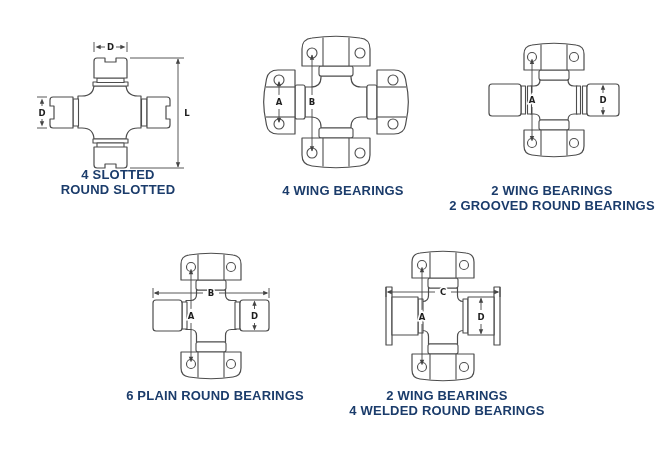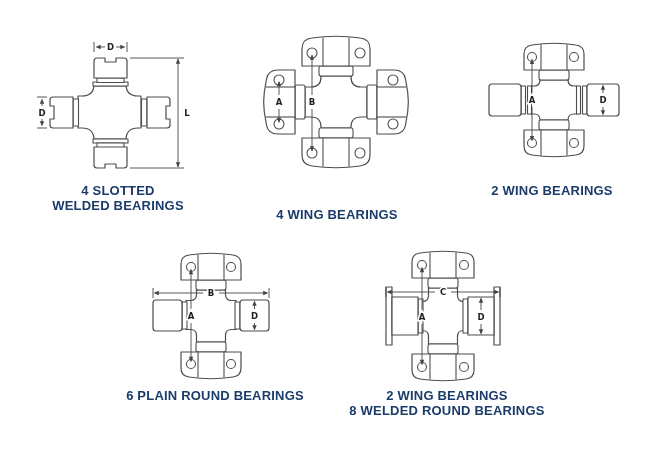--- a/index.html
+++ b/index.html
@@ -57,23 +57,23 @@
       <polygon class="dimhead" points="30,90.5 27.8,85.3 32.2,85.3"></polygon>
     <text class="dim-label" x="30" y="79.5">D</text>
 
     <line class="dim" x1="118" y1="22" x2="172" y2="22"></line>
       <line class="dim" x1="118" y1="132" x2="172" y2="132"></line>
     <line class="dim" x1="166" y1="23" x2="166" y2="131"></line>
     <polygon class="dimhead" points="166,22.6 163.8,27.8 168.2,27.8"></polygon>
     <polygon class="dimhead" points="166,131.4 163.8,126.2 168.2,126.2"></polygon>
     <text class="dim-label" x="175" y="80">L</text>
   </svg>
-  <div class="caption" style="left:18px;top:183px;width:200px;">
+  <div class="caption" style="left:18px;top:167px;width:200px;">
     <div>4 SLOTTED</div>
-    <div>WELDED BEARINGS</div>
+    <div>ROUND SLOTTED</div>
   </div>
 
   <svg class="fig-svg" style="left:233px;top:10px;" width="210" height="164" viewBox="0 0 210 164">
     <path class="outline" d="M 88,66 L 88,67 Q 88,77 78,77 L 72,77 L 72,107 L 78,107 Q 88,107 88,117 L 88,118 L 118,118 L 118,117 Q 118,107 128,107 L 134,107 L 134,77 L 128,77 Q 118,77 118,67 L 118,66 Z"></path>
 
     <rect class="outline2" x="86" y="56" width="34" height="10" rx="2"></rect>
     <rect class="outline2" x="86" y="118" width="34" height="10" rx="2"></rect>
     <rect class="outline2" x="62" y="75" width="10" height="34" rx="2"></rect>
     <rect class="outline2" x="134" y="75" width="10" height="34" rx="2"></rect>
 
@@ -107,21 +107,21 @@
     <polygon class="dimhead" points="46,71 43.8,76.2 48.2,76.2"></polygon>
     <polygon class="dimhead" points="46,113 43.8,107.8 48.2,107.8"></polygon>
     <text class="dim-label" x="46" y="95">A</text>
 
     <line class="dim" x1="79" y1="45" x2="79" y2="85"></line>
       <line class="dim" x1="79" y1="99" x2="79" y2="141"></line>
     <polygon class="dimhead" points="79,44.5 76.8,49.7 81.2,49.7"></polygon>
     <polygon class="dimhead" points="79,141.5 76.8,136.3 81.2,136.3"></polygon>
     <text class="dim-label" x="79" y="95">B</text>
   </svg>
-  <div class="caption" style="left:237px;top:183px;width:200px;margin-top:24px;">
+  <div class="caption" style="left:243px;top:183px;width:200px;">
     <div>4 WING BEARINGS</div>
     <div></div>
   </div>
 
   <svg class="fig-svg" style="left:452px;top:10px;" width="212" height="150" viewBox="0 0 212 150">
     <path class="outline" d="M 88,70 Q 88,76 82,76 L 79,76 L 79,104 L 82,104 Q 88,104 88,110 L 116,110 Q 116,104 122,104 L 125,104 L 125,76 L 122,76 Q 116,76 116,70 Z"></path>
     <rect class="outline2" x="87" y="60" width="30" height="10" rx="2"></rect>
     <rect class="outline2" x="87" y="110" width="30" height="10" rx="2"></rect>
 
     <rect class="outline2" x="69" y="76" width="4.5" height="28"></rect>
@@ -150,20 +150,21 @@
     <text class="dim-label" x="80" y="93">A</text>
 
     <line class="dim" x1="151" y1="76" x2="151" y2="83"></line>
       <line class="dim" x1="151" y1="97" x2="151" y2="104"></line>
     <polygon class="dimhead" points="151,74.6 148.8,79.8 153.2,79.8"></polygon>
     <polygon class="dimhead" points="151,105.4 148.8,100.2 153.2,100.2"></polygon>
     <text class="dim-label" x="151" y="93">D</text>
   </svg>
   <div class="caption" style="left:446px;top:183px;width:212px;">
     <div>2 WING BEARINGS</div>
+    <div>2 GROOVED ROUND BEARINGS</div>
   </div>
 
   <svg class="fig-svg" style="left:108px;top:216px;" width="212" height="168" viewBox="0 0 212 168">
     <path class="outline" d="M 88.5,74 L 88.5,78.5 Q 88.5,84.5 82.5,84.5 L 78,84.5 L 78,113.5 L 82.5,113.5 Q 88.5,113.5 88.5,119.5 L 88.5,126 L 117.5,126 L 117.5,119.5 Q 117.5,113.5 123.5,113.5 L 128,113.5 L 128,84.5 L 123.5,84.5 Q 117.5,84.5 117.5,78.5 L 117.5,74 Z"></path>
     <rect class="outline2" x="88" y="64" width="30" height="10" rx="2"></rect>
     <rect class="outline2" x="88" y="126" width="30" height="10" rx="2"></rect>
     <rect class="outline2" x="74" y="86" width="5" height="27"></rect>
     <rect class="outline2" x="127" y="86" width="5" height="27"></rect>
 
     <rect class="outline" x="45" y="84" width="29" height="31" rx="3"></rect>
@@ -242,16 +243,16 @@
     <text class="dim-label" x="90" y="104">A</text>
 
     <line class="dim" x1="149" y1="82.5" x2="149" y2="94"></line>
       <line class="dim" x1="149" y1="108" x2="149" y2="117.5"></line>
     <polygon class="dimhead" points="149,81.6 146.8,86.8 151.2,86.8"></polygon>
     <polygon class="dimhead" points="149,118.4 146.8,113.2 151.2,113.2"></polygon>
     <text class="dim-label" x="149" y="104">D</text>
   </svg>
   <div class="caption" style="left:339px;top:388px;width:216px;">
     <div>2 WING BEARINGS</div>
-    <div>8 WELDED ROUND BEARINGS</div>
+    <div>4 WELDED ROUND BEARINGS</div>
   </div>
 
 </div>
 
 </body></html>

